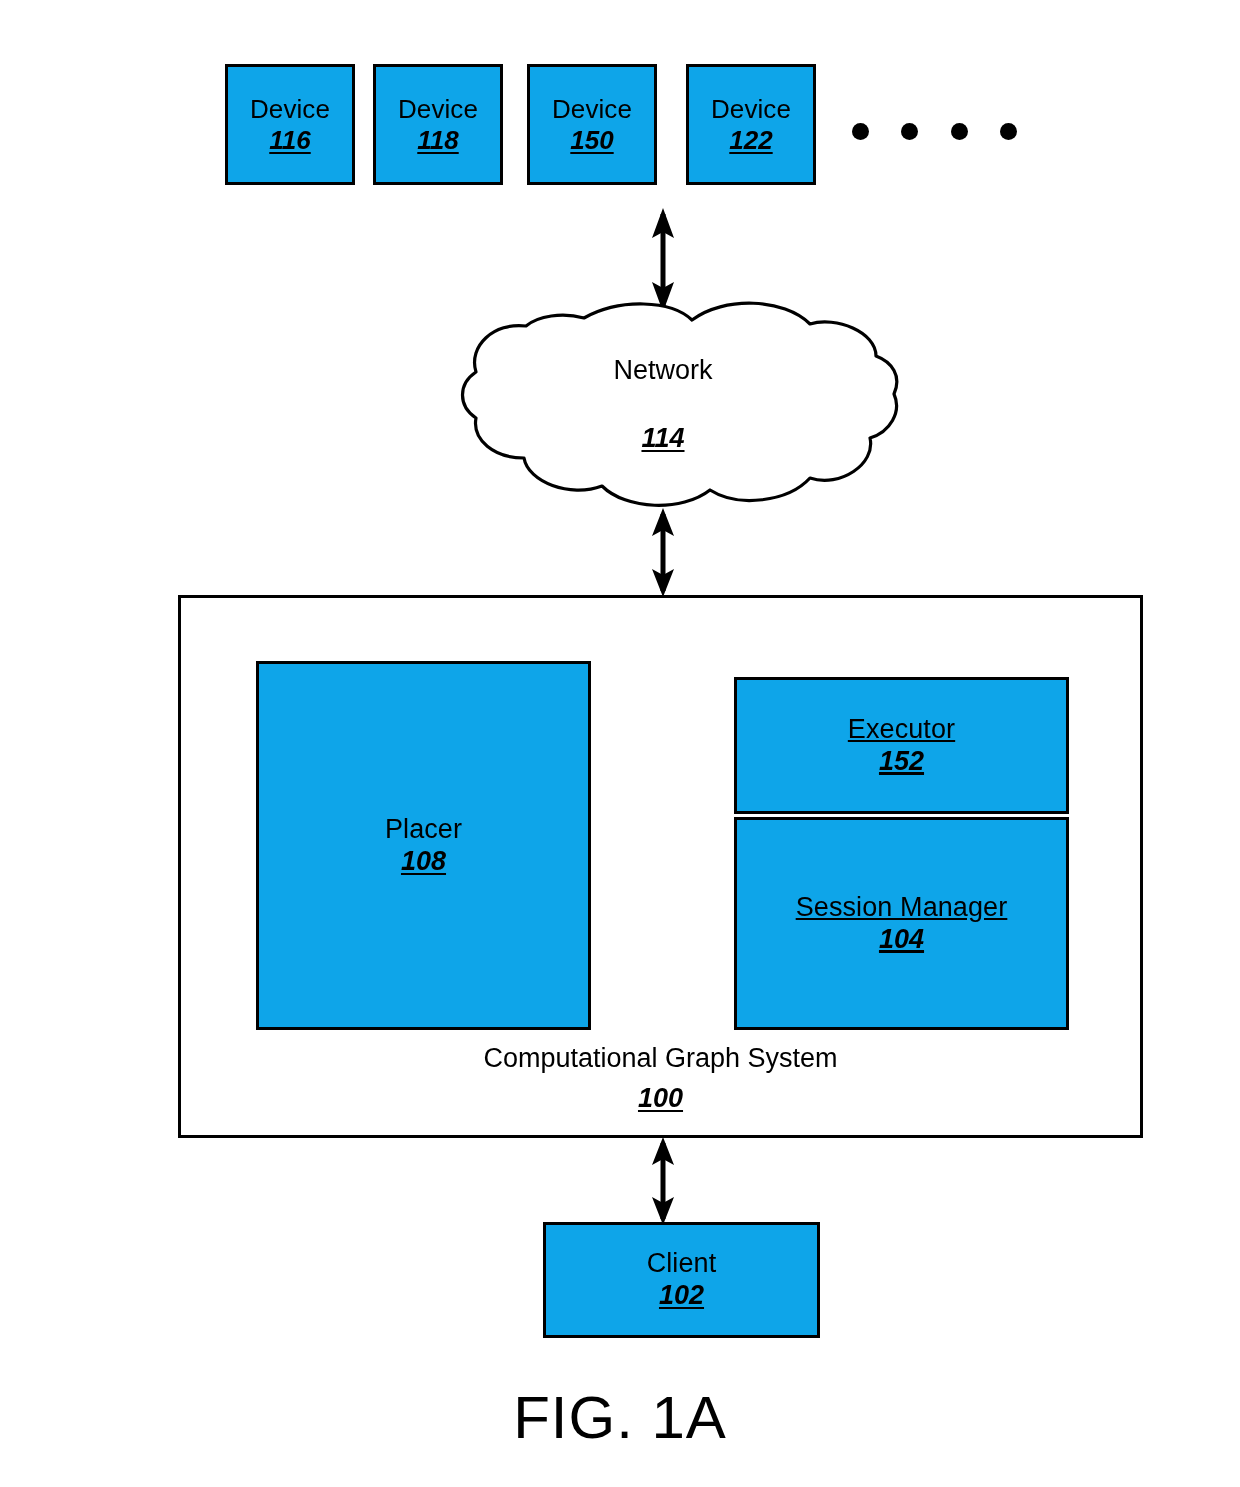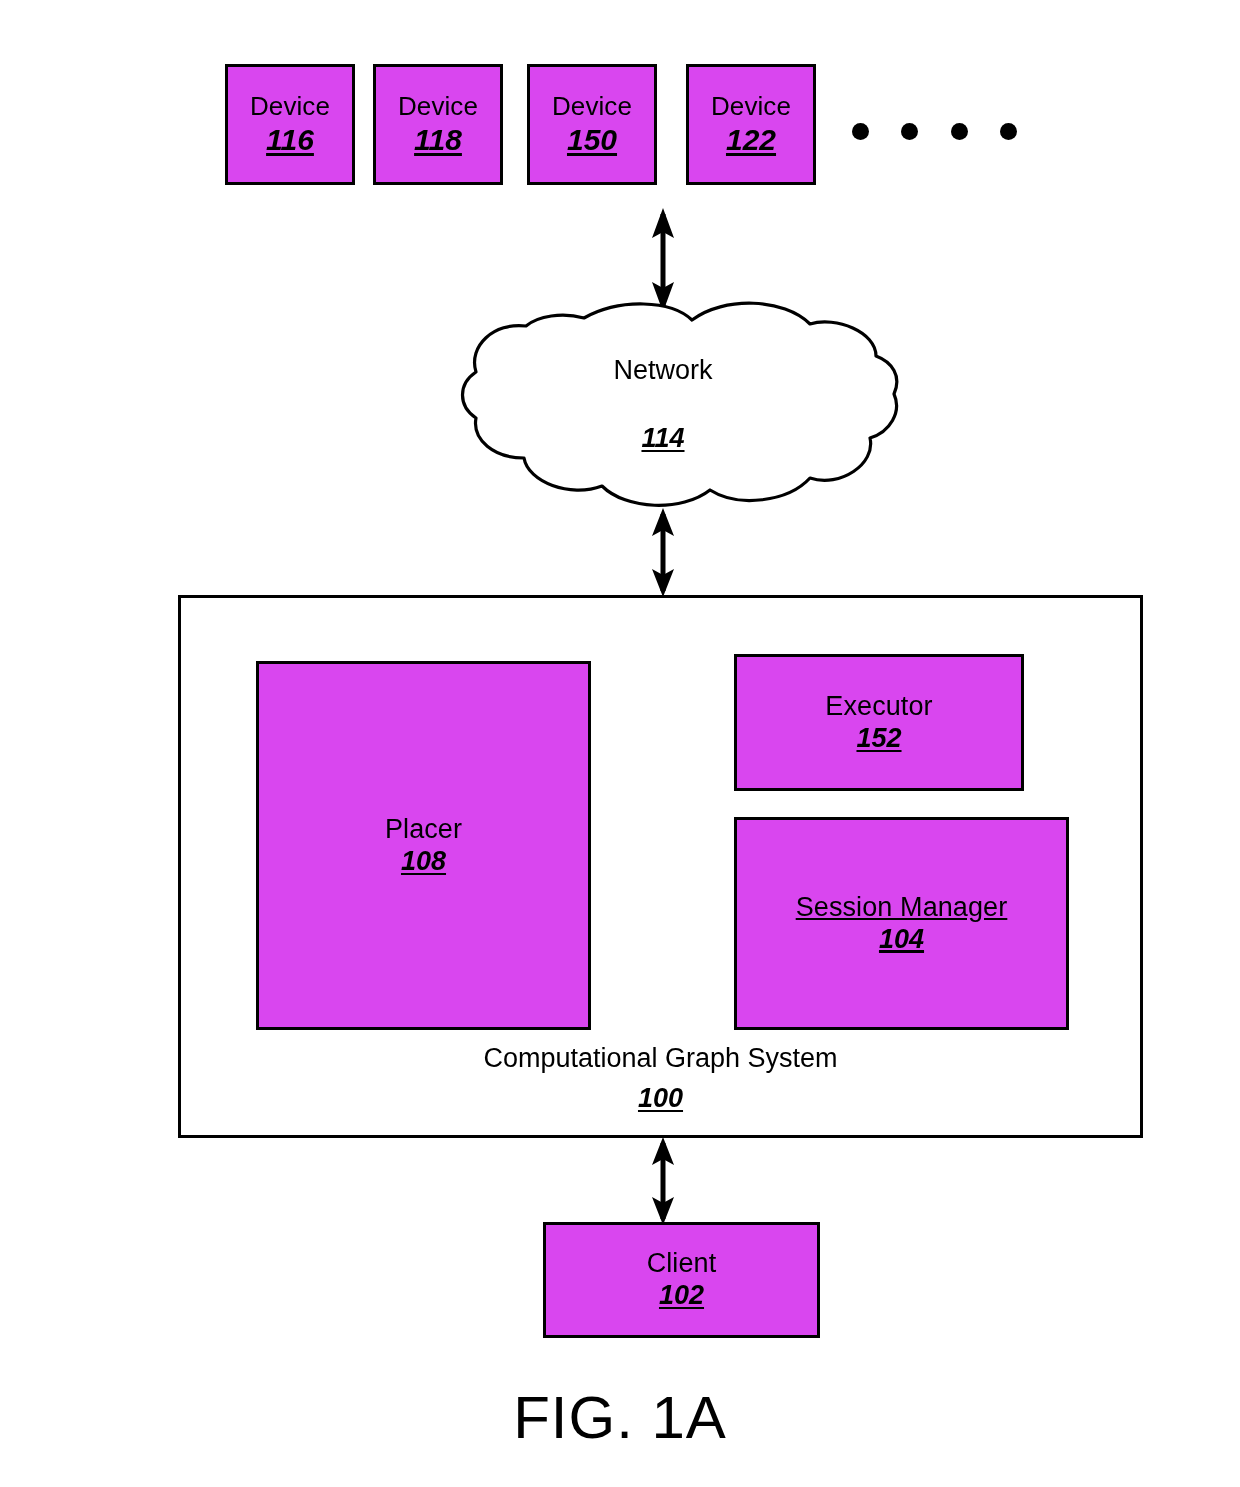--- a/index.html
+++ b/index.html
@@ -18,21 +18,21 @@
     height: 1487px;
     background: #ffffff;
     overflow: hidden;
   }
 
   
   .box {
     position: absolute;
     box-sizing: border-box;
     border: 3px solid #000000;
-    background: #d946ef;
+    background: #0ea5e9;
     display: flex;
     flex-direction: column;
     align-items: center;
     justify-content: center;
     text-align: center;
   }
   .box .lbl {
     font-size: 27px;
     line-height: 1.18;
     letter-spacing: 0.1px;
@@ -49,21 +49,21 @@
     white-space: nowrap;
   }
 
   
   .device-box {
     width: 130px;
     height: 121px;
     top: 64px;
   }
   .device-box .lbl { font-size: 26px; }
-  .device-box .num { font-size: 30px; }
+  .device-box .num { font-size: 26px; }
   #device-116 { left: 225px; }
   #device-118 { left: 373px; }
   #device-120 { left: 527px; }
   #device-122 { left: 686px; }
 
   
   #ellipsis {
     position: absolute;
     left: 852px;
     top: 122px;
@@ -133,21 +133,21 @@
     left: 0;
     right: 0;
     top: 444px;
     text-align: center;
   }
   #system-caption .lbl { font-size: 27px; line-height: 1.2; }
   #system-caption .num { font-size: 27px; line-height: 1.2; margin-top: 8px; }
 
   
   #placer-box          { left: 256px; top: 661px;  width: 335px; height: 369px; }
-  #executor-box        { left: 734px; top: 654px;  width: 290px; height: 137px; }
+  #executor-box        { left: 734px; top: 677px;  width: 335px; height: 137px; text-decoration: underline; }
   #session-manager-box { left: 734px; top: 817px;  width: 335px; height: 213px; text-decoration: underline; }
 
   
   #client-box {
     left: 543px;
     top: 1222px;
     width: 277px;
     height: 116px;
   }
 

